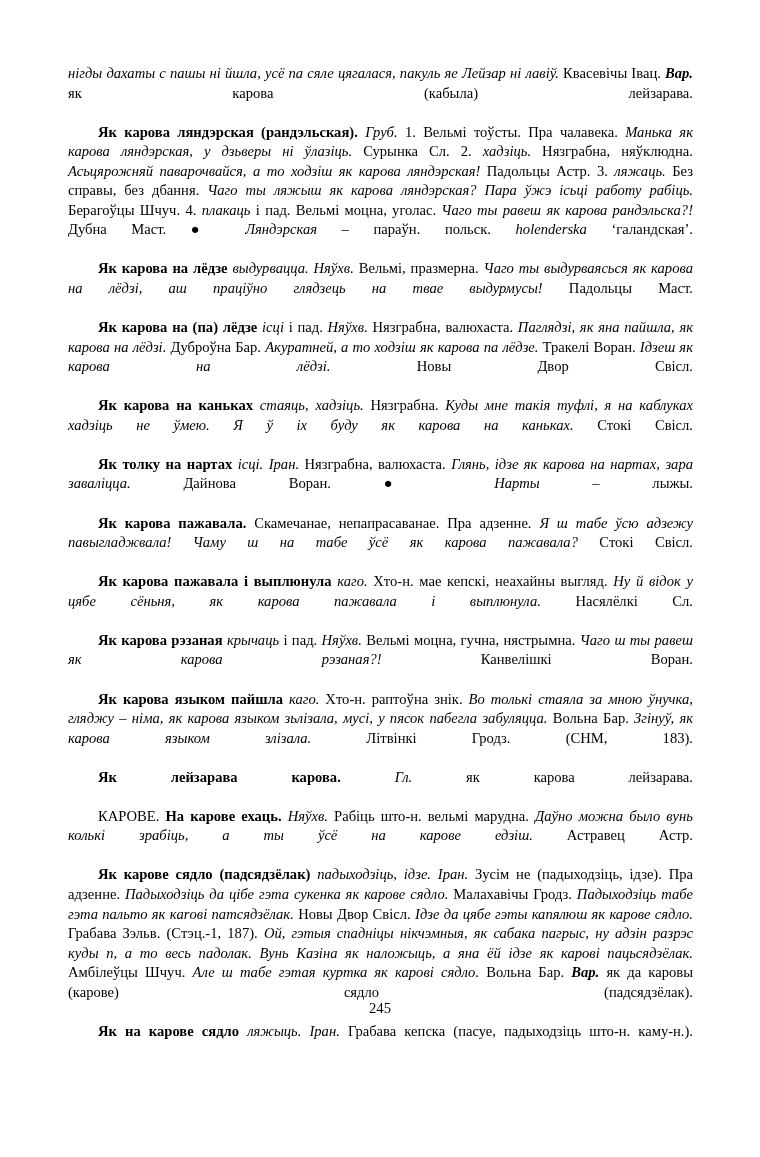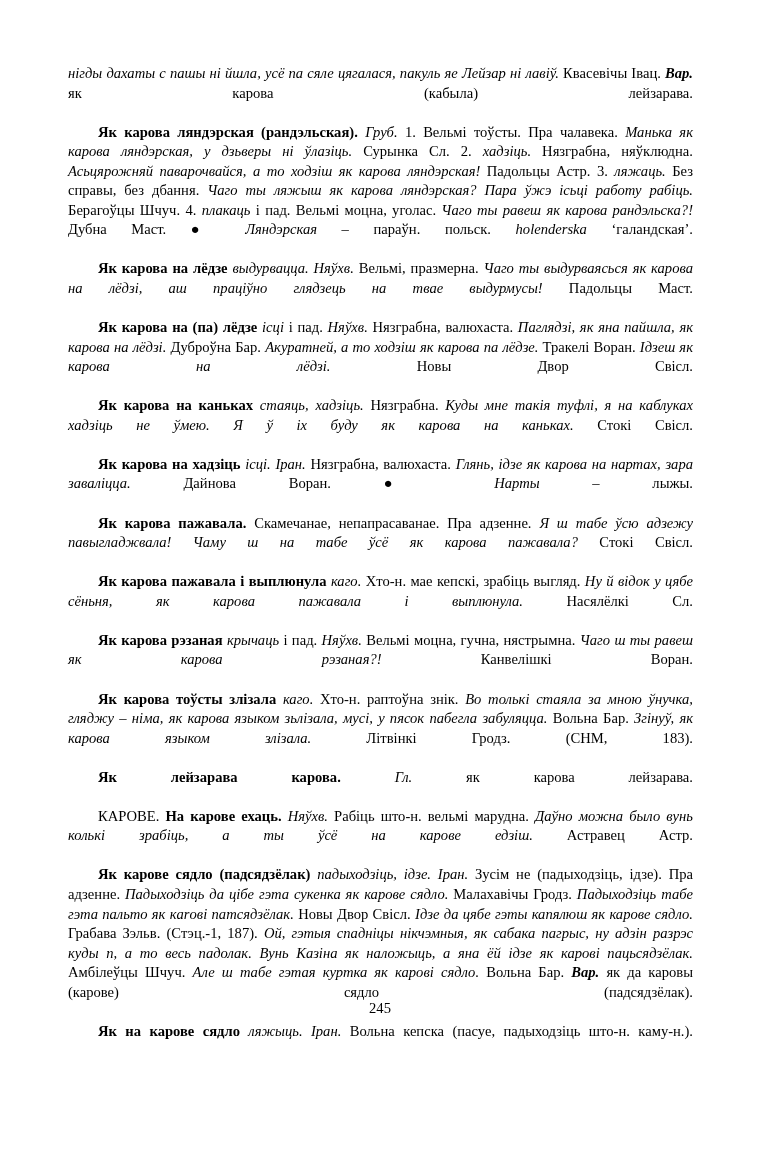--- a/index.html
+++ b/index.html
@@ -75,26 +75,26 @@
 <body>
 
 <div class="page">
 
   <div class="text-column" id="text-column">
   <p class="para"><span class="i">нігды дахаты с пашы ні йшла, усё па сяле цягалася, пакуль яе Лейзар ні лавіў.</span><span> Квасевічы Івац. </span><span class="bi">Вар.</span><span> як карова (кабыла) лейзарава.</span></p>
       <p class="para indent"><span class="b">Як карова ляндэрская (рандэльская).</span><span class="i"> Груб.</span><span> 1. Вельмі тоўсты. Пра чалавека. </span><span class="i">Манька як карова ляндэрская, у дзьверы ні ўлазіць.</span><span> Сурынка Сл. 2. </span><span class="i">хадзіць.</span><span> Нязграбна, няўклюдна. </span><span class="i">Асьцярожняй паварочвайся, а то ходзіш як карова ляндэрская!</span><span> Падольцы Астр. 3. </span><span class="i">ляжаць.</span><span> Без справы, без дбання. </span><span class="i">Чаго ты ляжыш як карова ляндэрская? Пара ўжэ ісьці работу рабіць.</span><span> Берагоўцы Шчуч. 4. </span><span class="i">плакаць</span><span> і пад. Вельмі моцна, уголас. </span><span class="i">Чаго ты равеш як карова рандэльска?!</span><span> Дубна Маст. ● </span><span class="i">Ляндэрская</span><span> – параўн. польск. </span><span class="i">holenderska</span><span> ‘галандская’.</span></p>
       <p class="para indent"><span class="b">Як карова на лёдзе</span><span class="i"> выдурвацца.</span><span class="i"> Няўхв.</span><span> Вельмі, празмерна. </span><span class="i">Чаго ты выдурваясься як карова на лёдзі, аш праціўно глядзець на твае выдурмусы!</span><span> Падольцы Маст.</span></p>
       <p class="para indent"><span class="b">Як карова на (па) лёдзе</span><span class="i"> ісці</span><span> і пад. </span><span class="i">Няўхв.</span><span> Нязграбна, валюхаста. </span><span class="i">Паглядзі, як яна пайшла, як карова на лёдзі.</span><span> Дуброўна Бар. </span><span class="i">Акуратней, а то ходзіш як карова па лёдзе.</span><span> Тракелі Воран. </span><span class="i">Ідзеш як карова на лёдзі.</span><span> Новы Двор Свісл.</span></p>
       <p class="para indent"><span class="b">Як карова на каньках</span><span class="i"> стаяць, хадзіць.</span><span> Нязграбна. </span><span class="i">Куды мне такія туфлі, я на каблуках хадзіць не ўмею. Я ў іх буду як карова на каньках.</span><span> Стокі Свісл.</span></p>
-      <p class="para indent"><span class="b">Як карова на хадзіць</span><span class="i"> ісці.</span><span class="i"> Іран.</span><span> Нязграбна, валюхаста. </span><span class="i">Глянь, ідзе як карова на нартах, зара заваліцца.</span><span> Дайнова Воран. ● </span><span class="i">Нарты</span><span> – лыжы.</span></p>
+      <p class="para indent"><span class="b">Як толку на нартах</span><span class="i"> ісці.</span><span class="i"> Іран.</span><span> Нязграбна, валюхаста. </span><span class="i">Глянь, ідзе як карова на нартах, зара заваліцца.</span><span> Дайнова Воран. ● </span><span class="i">Нарты</span><span> – лыжы.</span></p>
       <p class="para indent"><span class="b">Як карова пажавала.</span><span> Скамечанае, непапрасаванае. Пра адзенне. </span><span class="i">Я ш табе ўсю адзежу павыгладжвала! Чаму ш на табе ўсё як карова пажавала?</span><span> Стокі Свісл.</span></p>
-      <p class="para indent"><span class="b">Як карова пажавала і выплюнула</span><span class="i"> каго.</span><span> Хто-н. мае кепскі, зрабіць выгляд. </span><span class="i">Ну й відок у цябе сёньня, як карова пажавала і выплюнула.</span><span> Насялёлкі Сл.</span></p>
+      <p class="para indent"><span class="b">Як карова пажавала і выплюнула</span><span class="i"> каго.</span><span> Хто-н. мае кепскі, неахайны выгляд. </span><span class="i">Ну й відок у цябе сёньня, як карова пажавала і выплюнула.</span><span> Насялёлкі Сл.</span></p>
       <p class="para indent"><span class="b">Як карова рэзаная</span><span class="i"> крычаць</span><span> і пад. </span><span class="i">Няўхв.</span><span> Вельмі моцна, гучна, нястрымна. </span><span class="i">Чаго ш ты равеш як карова рэзаная?!</span><span> Канвелішкі Воран.</span></p>
-      <p class="para indent"><span class="b">Як карова тоўсты злізала</span><span class="i"> каго.</span><span> Хто-н. раптоўна знік. </span><span class="i">Во толькі стаяла за мною ўнучка, гляджу – німа, як карова языком зьлізала, мусі, у пясок пабегла забуляцца.</span><span> Вольна Бар. </span><span class="i">Згінуў, як карова языком злізала.</span><span> Літвінкі Гродз. (СНМ, 183).</span></p>
+      <p class="para indent"><span class="b">Як карова языком пайшла</span><span class="i"> каго.</span><span> Хто-н. раптоўна знік. </span><span class="i">Во толькі стаяла за мною ўнучка, гляджу – німа, як карова языком зьлізала, мусі, у пясок пабегла забуляцца.</span><span> Вольна Бар. </span><span class="i">Згінуў, як карова языком злізала.</span><span> Літвінкі Гродз. (СНМ, 183).</span></p>
       <p class="para indent"><span class="b">Як лейзарава карова.</span><span class="i"> Гл.</span><span> як карова лейзарава.</span></p>
       <p class="para indent"><span>КАРОВЕ. </span><span class="b">На карове ехаць.</span><span class="i"> Няўхв.</span><span> Рабіць што-н. вельмі марудна. </span><span class="i">Даўно можна было вунь колькі зрабіць, а ты ўсё на карове едзіш.</span><span> Астравец Астр.</span></p>
       <p class="para indent"><span class="b">Як карове сядло (падсядзёлак)</span><span class="i"> падыходзіць, ідзе.</span><span class="i"> Іран.</span><span> Зусім не (падыходзіць, ідзе). Пра адзенне. </span><span class="i">Падыходзіць да цібе гэта сукенка як карове сядло.</span><span> Малахавічы Гродз. </span><span class="i">Падыходзіць табе гэта пальто як кarові патсядзёлак.</span><span> Новы Двор Свісл. </span><span class="i">Ідзе да цябе гэты капялюш як карове сядло.</span><span> Грабава Зэльв. (Стэц.-1, 187). </span><span class="i">Ой, гэтыя спадніцы нікчэмныя, як сабака пагрыс, ну адзін разрэс куды п, а то весь падолак. Вунь Казіна як наложыць, а яна ёй ідзе як карові паць­сядзёлак.</span><span> Амбілеўцы Шчуч. </span><span class="i">Але ш табе гэтая куртка як карові сядло.</span><span> Вольна Бар. </span><span class="bi">Вар.</span><span> як да каровы (карове) сядло (падсядзёлак).</span></p>
-      <p class="para indent"><span class="b">Як на карове сядло</span><span class="i"> ляжыць.</span><span class="i"> Іран.</span><span> Вольна кепска (пасуе, падыходзіць што-н. каму-н.). </span></p>
+      <p class="para indent"><span class="b">Як на карове сядло</span><span class="i"> ляжыць.</span><span class="i"> Іран.</span><span> Грабава кепска (пасуе, падыходзіць што-н. каму-н.). </span></p>
     </div>
 
   <div class="page-number">245</div>
 
 </div>
 
 </body></html>

